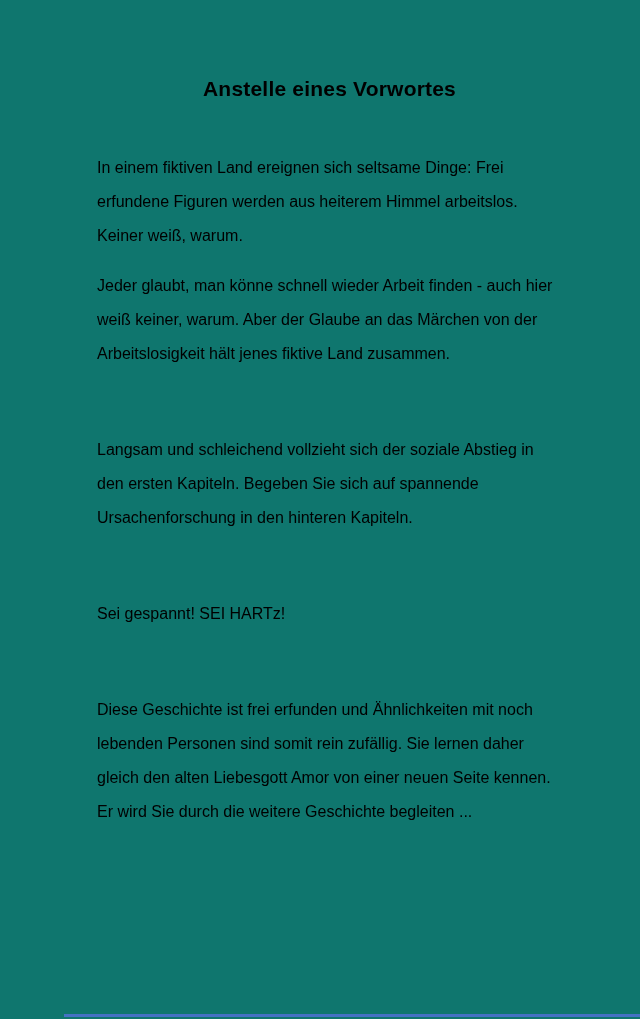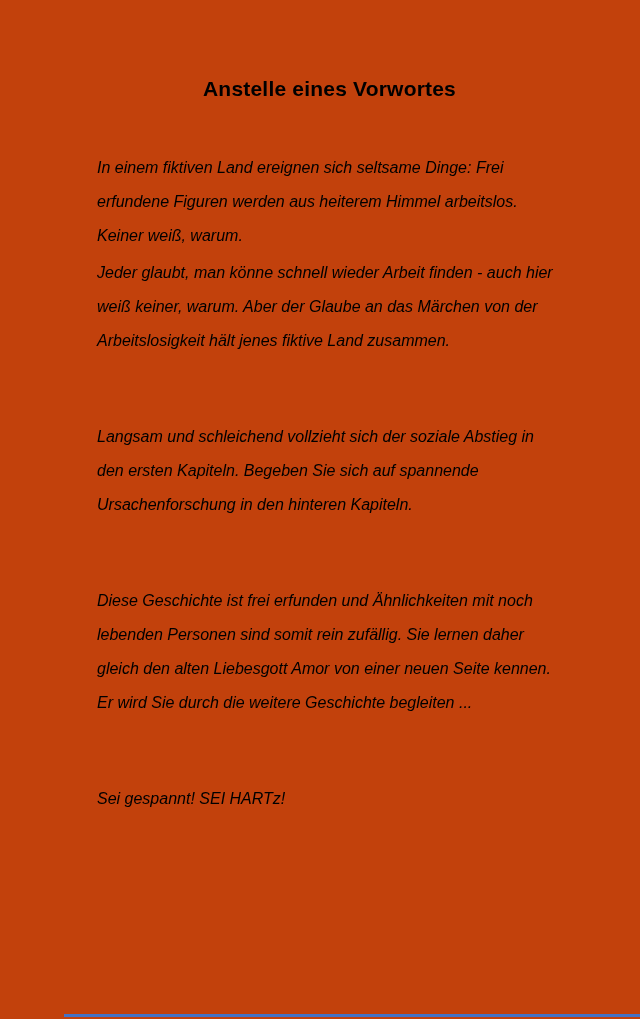--- a/index.html
+++ b/index.html
@@ -4,21 +4,21 @@
 <style>
   html, body {
     margin: 0;
     padding: 0;
     background: #ffffff;
   }
   .page {
     position: relative;
     width: 640px;
     height: 1019px;
-    background: #c2410c;
+    background: #0f766e;
     color: #000000;
     font-family: "Liberation Sans", sans-serif;
     overflow: hidden;
     margin: 0 auto;
   }
   .content {
     padding: 76px 78px 0 97px;
   }
   .doc-title {
     font-size: 21px;
@@ -26,24 +26,23 @@
     line-height: 25px;
     text-align: center;
     margin: 0;
     letter-spacing: 0.2px;
   }
   .body-para {
     font-size: 16px;
     line-height: 34px;
     margin: 0;
     text-align: left;
-    font-style: italic;
   }
   .p-first   { margin-top: 50px; }
-  .p-follow  { margin-top: 3px;  }
+  .p-follow  { margin-top: 16px;  }
   .p-section { margin-top: 62px; }
   .bottom-rule {
     position: absolute;
     left: 64px;
     right: 0;
     bottom: 2px;
     height: 3px;
     background: #4472c4;
   }
 </style>
@@ -53,19 +52,19 @@
 <div class="page">
   <div class="content">
     <h1 class="doc-title">Anstelle eines Vorwortes</h1>
 
     <p class="body-para p-first">In einem fiktiven Land ereignen sich seltsame Dinge: Frei erfundene Figuren werden aus heiterem Himmel arbeitslos. Keiner weiß, warum.</p>
 
     <p class="body-para p-follow">Jeder glaubt, man könne schnell wieder Arbeit finden - auch hier weiß keiner, warum. Aber der Glaube an das Märchen von der Arbeitslosigkeit hält jenes fiktive Land zusammen.</p>
 
     <p class="body-para p-section">Langsam und schleichend vollzieht sich der soziale Abstieg in den ersten Kapiteln. Begeben Sie sich auf spannende Ursachenforschung in den hinteren Kapiteln.</p>
 
+    <p class="body-para p-section">Sei gespannt! SEI HARTz!</p>
+
     <p class="body-para p-section">Diese Geschichte ist frei erfunden und Ähnlichkeiten mit noch lebenden Personen sind somit rein zufällig. Sie lernen daher gleich den alten Liebesgott Amor von einer neuen Seite kennen. Er wird Sie durch die weitere Geschichte begleiten ...</p>
-
-    <p class="body-para p-section">Sei gespannt! SEI HARTz!</p>
   </div>
 
   <div class="bottom-rule" style="background: rgb(68, 114, 196);"></div>
 </div>
 
 </body></html>

